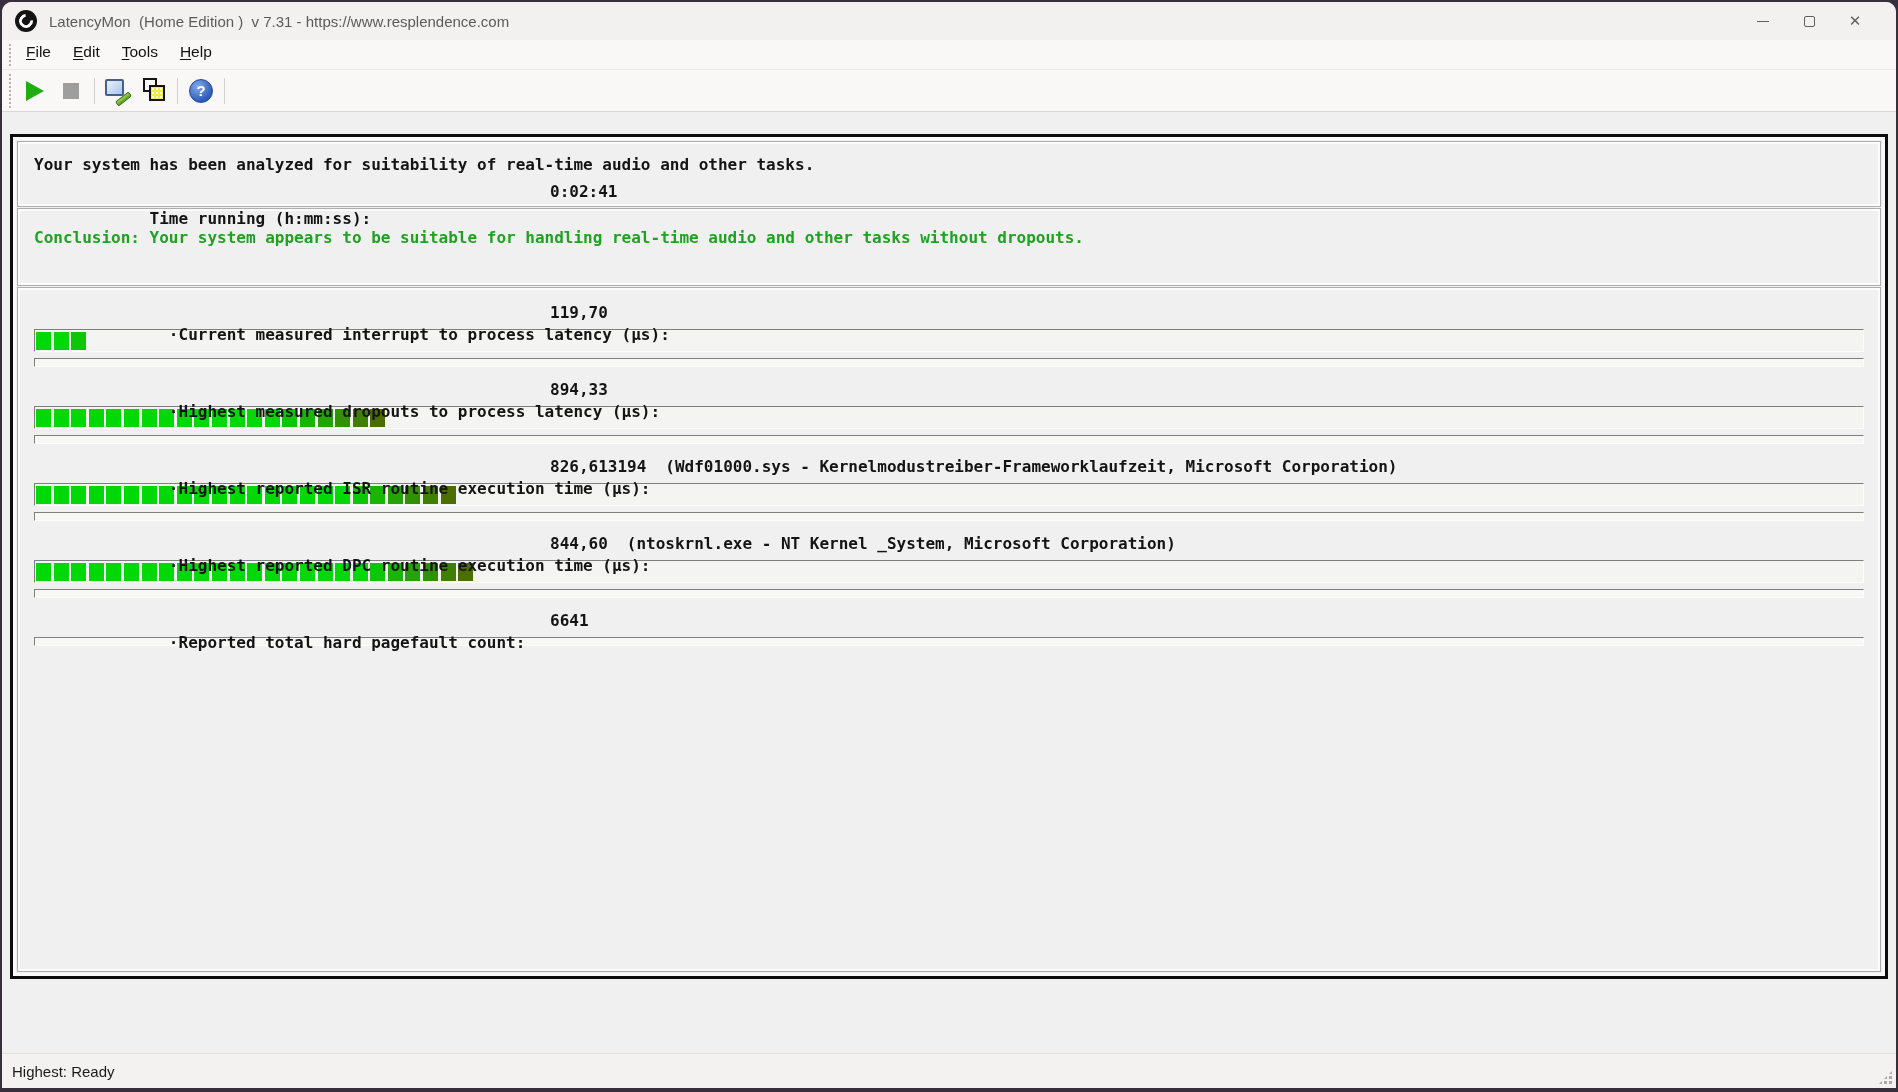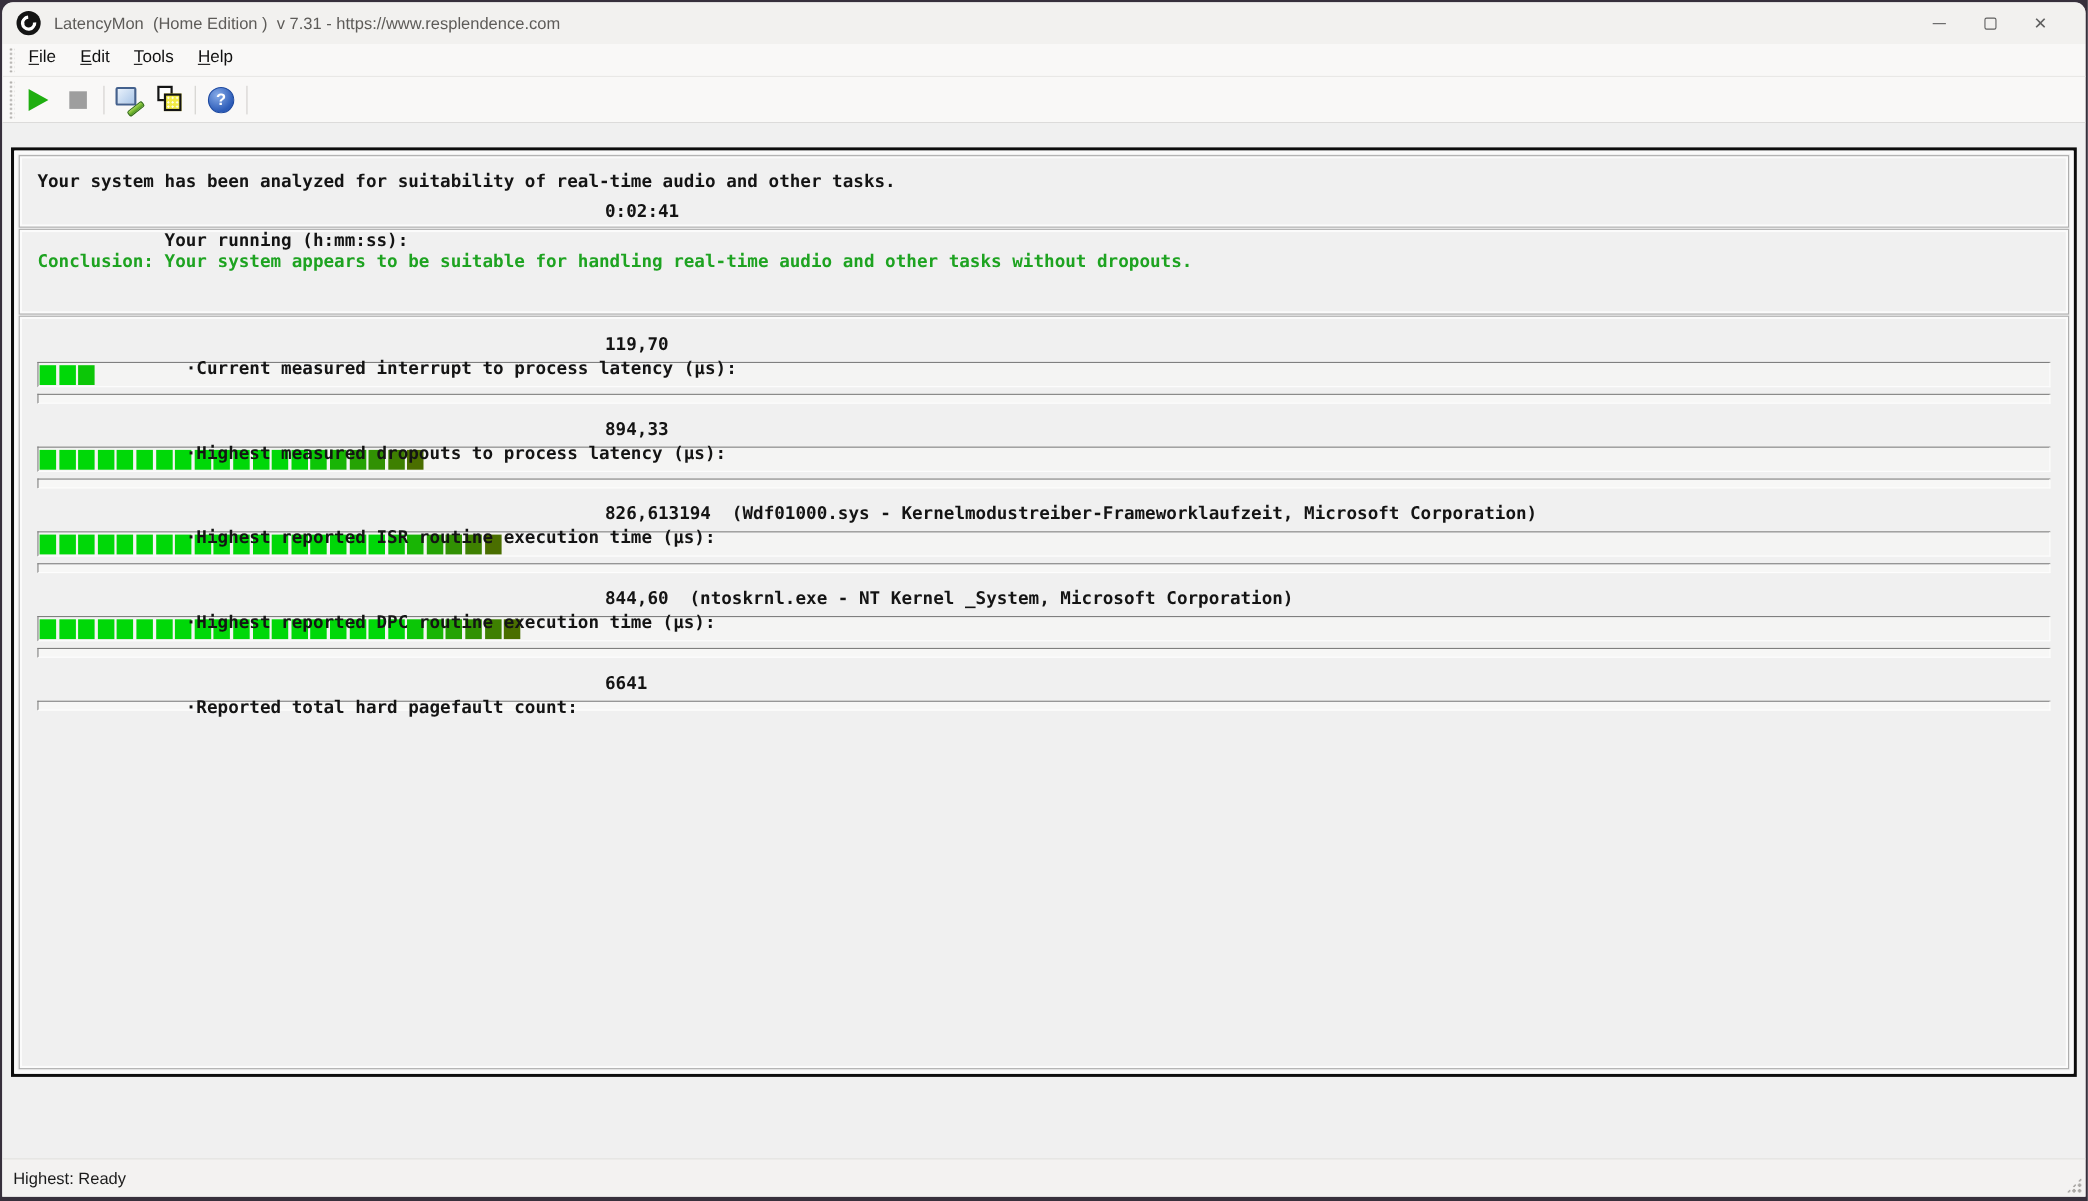--- a/index.html
+++ b/index.html
@@ -137,21 +137,21 @@
   </div>
 
 
   <div class="content">
     <div class="panel">
       <div class="panel-inner">
 
         <div class="box info-box">
           <div class="info-line mono">Your system has been analyzed for suitability of real-time audio and other tasks.</div>
           <div class="info-line mono">
-            <span>Your running (h:mm:ss):</span>
+            <span>Time running (h:mm:ss):</span>
             <span class="val">0:02:41</span>
           </div>
         </div>
 
         <div class="box conclusion-box">
           <div class="mono" id="conclusion-text" style="color: rgb(30, 163, 33);">Conclusion: Your system appears to be suitable for handling real-time audio and other tasks without dropouts.</div>
         </div>
 
         <div class="box measure-box">
 

